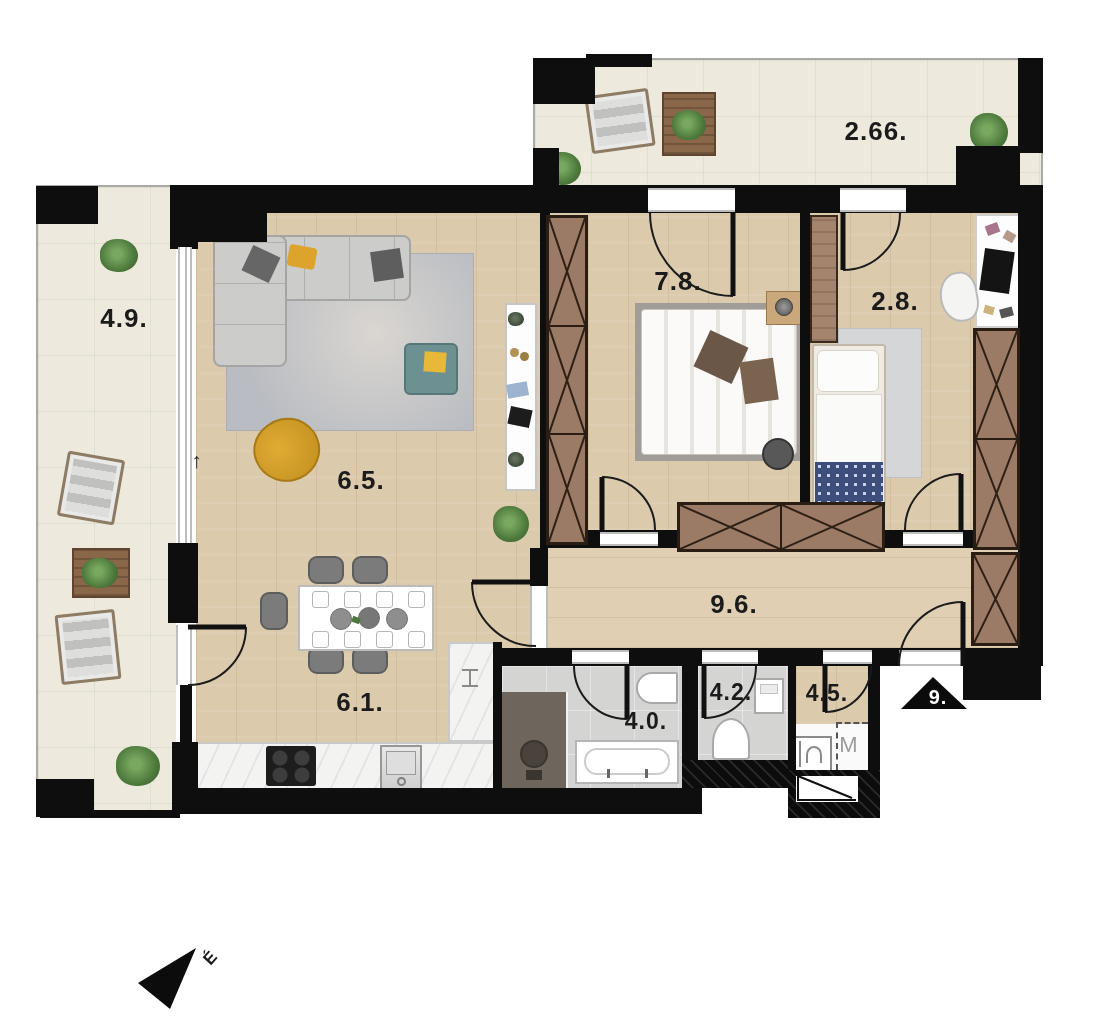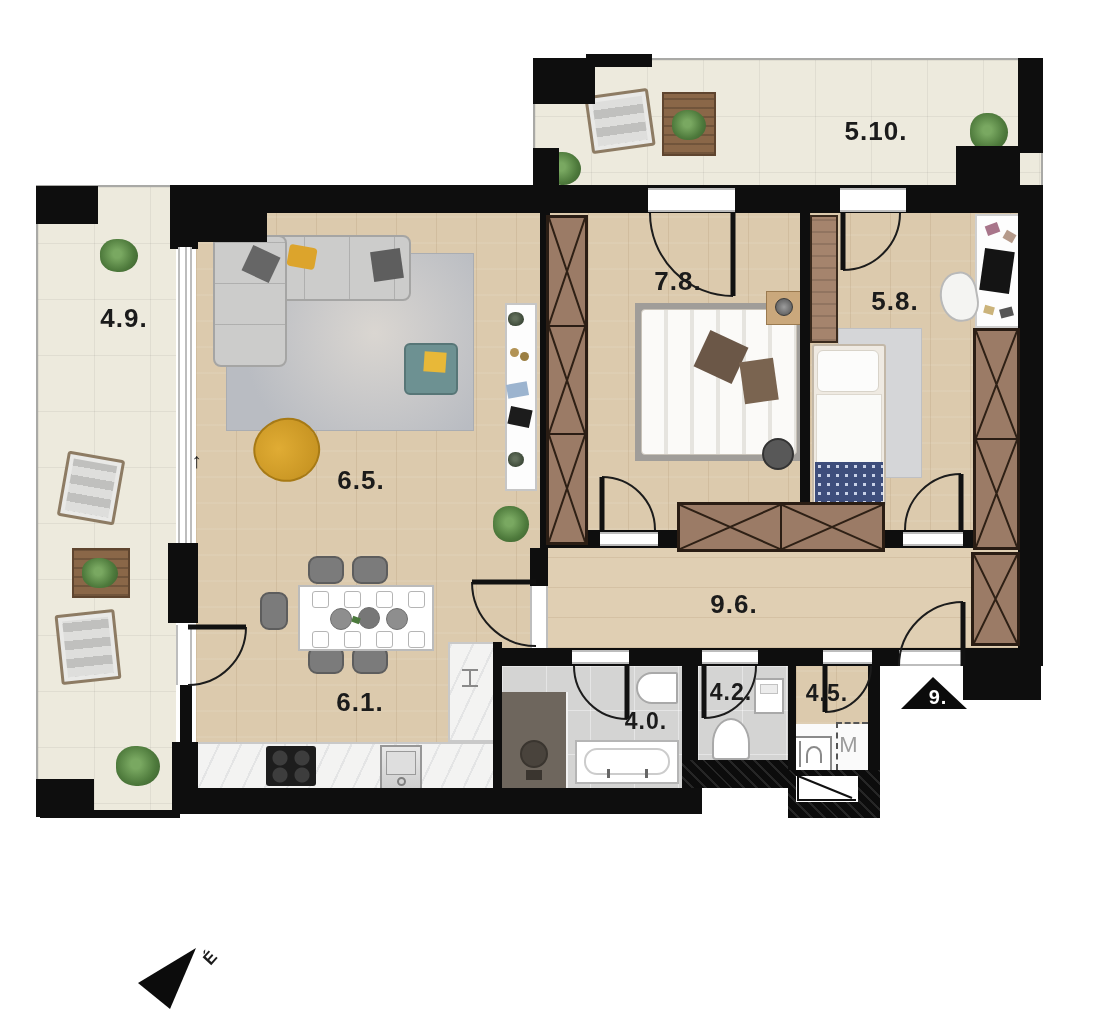--- a/index.html
+++ b/index.html
@@ -311,21 +311,21 @@
     <polygon points="196,948 138,983 170,1009" fill="#0c0c0c"></polygon>
   </svg>
 
   <div class="lbl" style="left:734px;top:604px">9.6.</div>
   <div class="lbl sm" style="left:827px;top:693px">4.5.</div>
   <div class="lbl sm" style="left:731px;top:692px">4.2.</div>
   <div class="lbl sm" style="left:646px;top:721px">4.0.</div>
   <div class="lbl" style="left:360px;top:702px">6.1.</div>
   <div class="lbl" style="left:361px;top:480px">6.5.</div>
   <div class="lbl" style="left:678px;top:281px">7.8.</div>
-  <div class="lbl" style="left:895px;top:301px">5.8.</div>
+  <div class="lbl" style="left:895px;top:301px">2.8.</div>
   <div class="lbl" style="left:124px;top:318px">4.9.</div>
-  <div class="lbl" style="left:876px;top:131px">5.10.</div>
+  <div class="lbl" style="left:876px;top:131px">2.66.</div>
   <div class="lbl" style="left:938px;top:697px;color:#fff;font-size:20px">9.</div>
   <div class="lbl" style="left:849px;top:745px;color:#9b9b9b;font-weight:normal;font-size:22px">M</div>
   <div class="lbl" style="left:211px;top:958px;font-size:17px;transform:translate(-50%,-50%) rotate(-48deg)">É</div>
   <div class="lbl" style="left:197px;top:461px;font-size:21px;font-weight:normal">↑</div>
 
 </div>
 
 </body></html>

